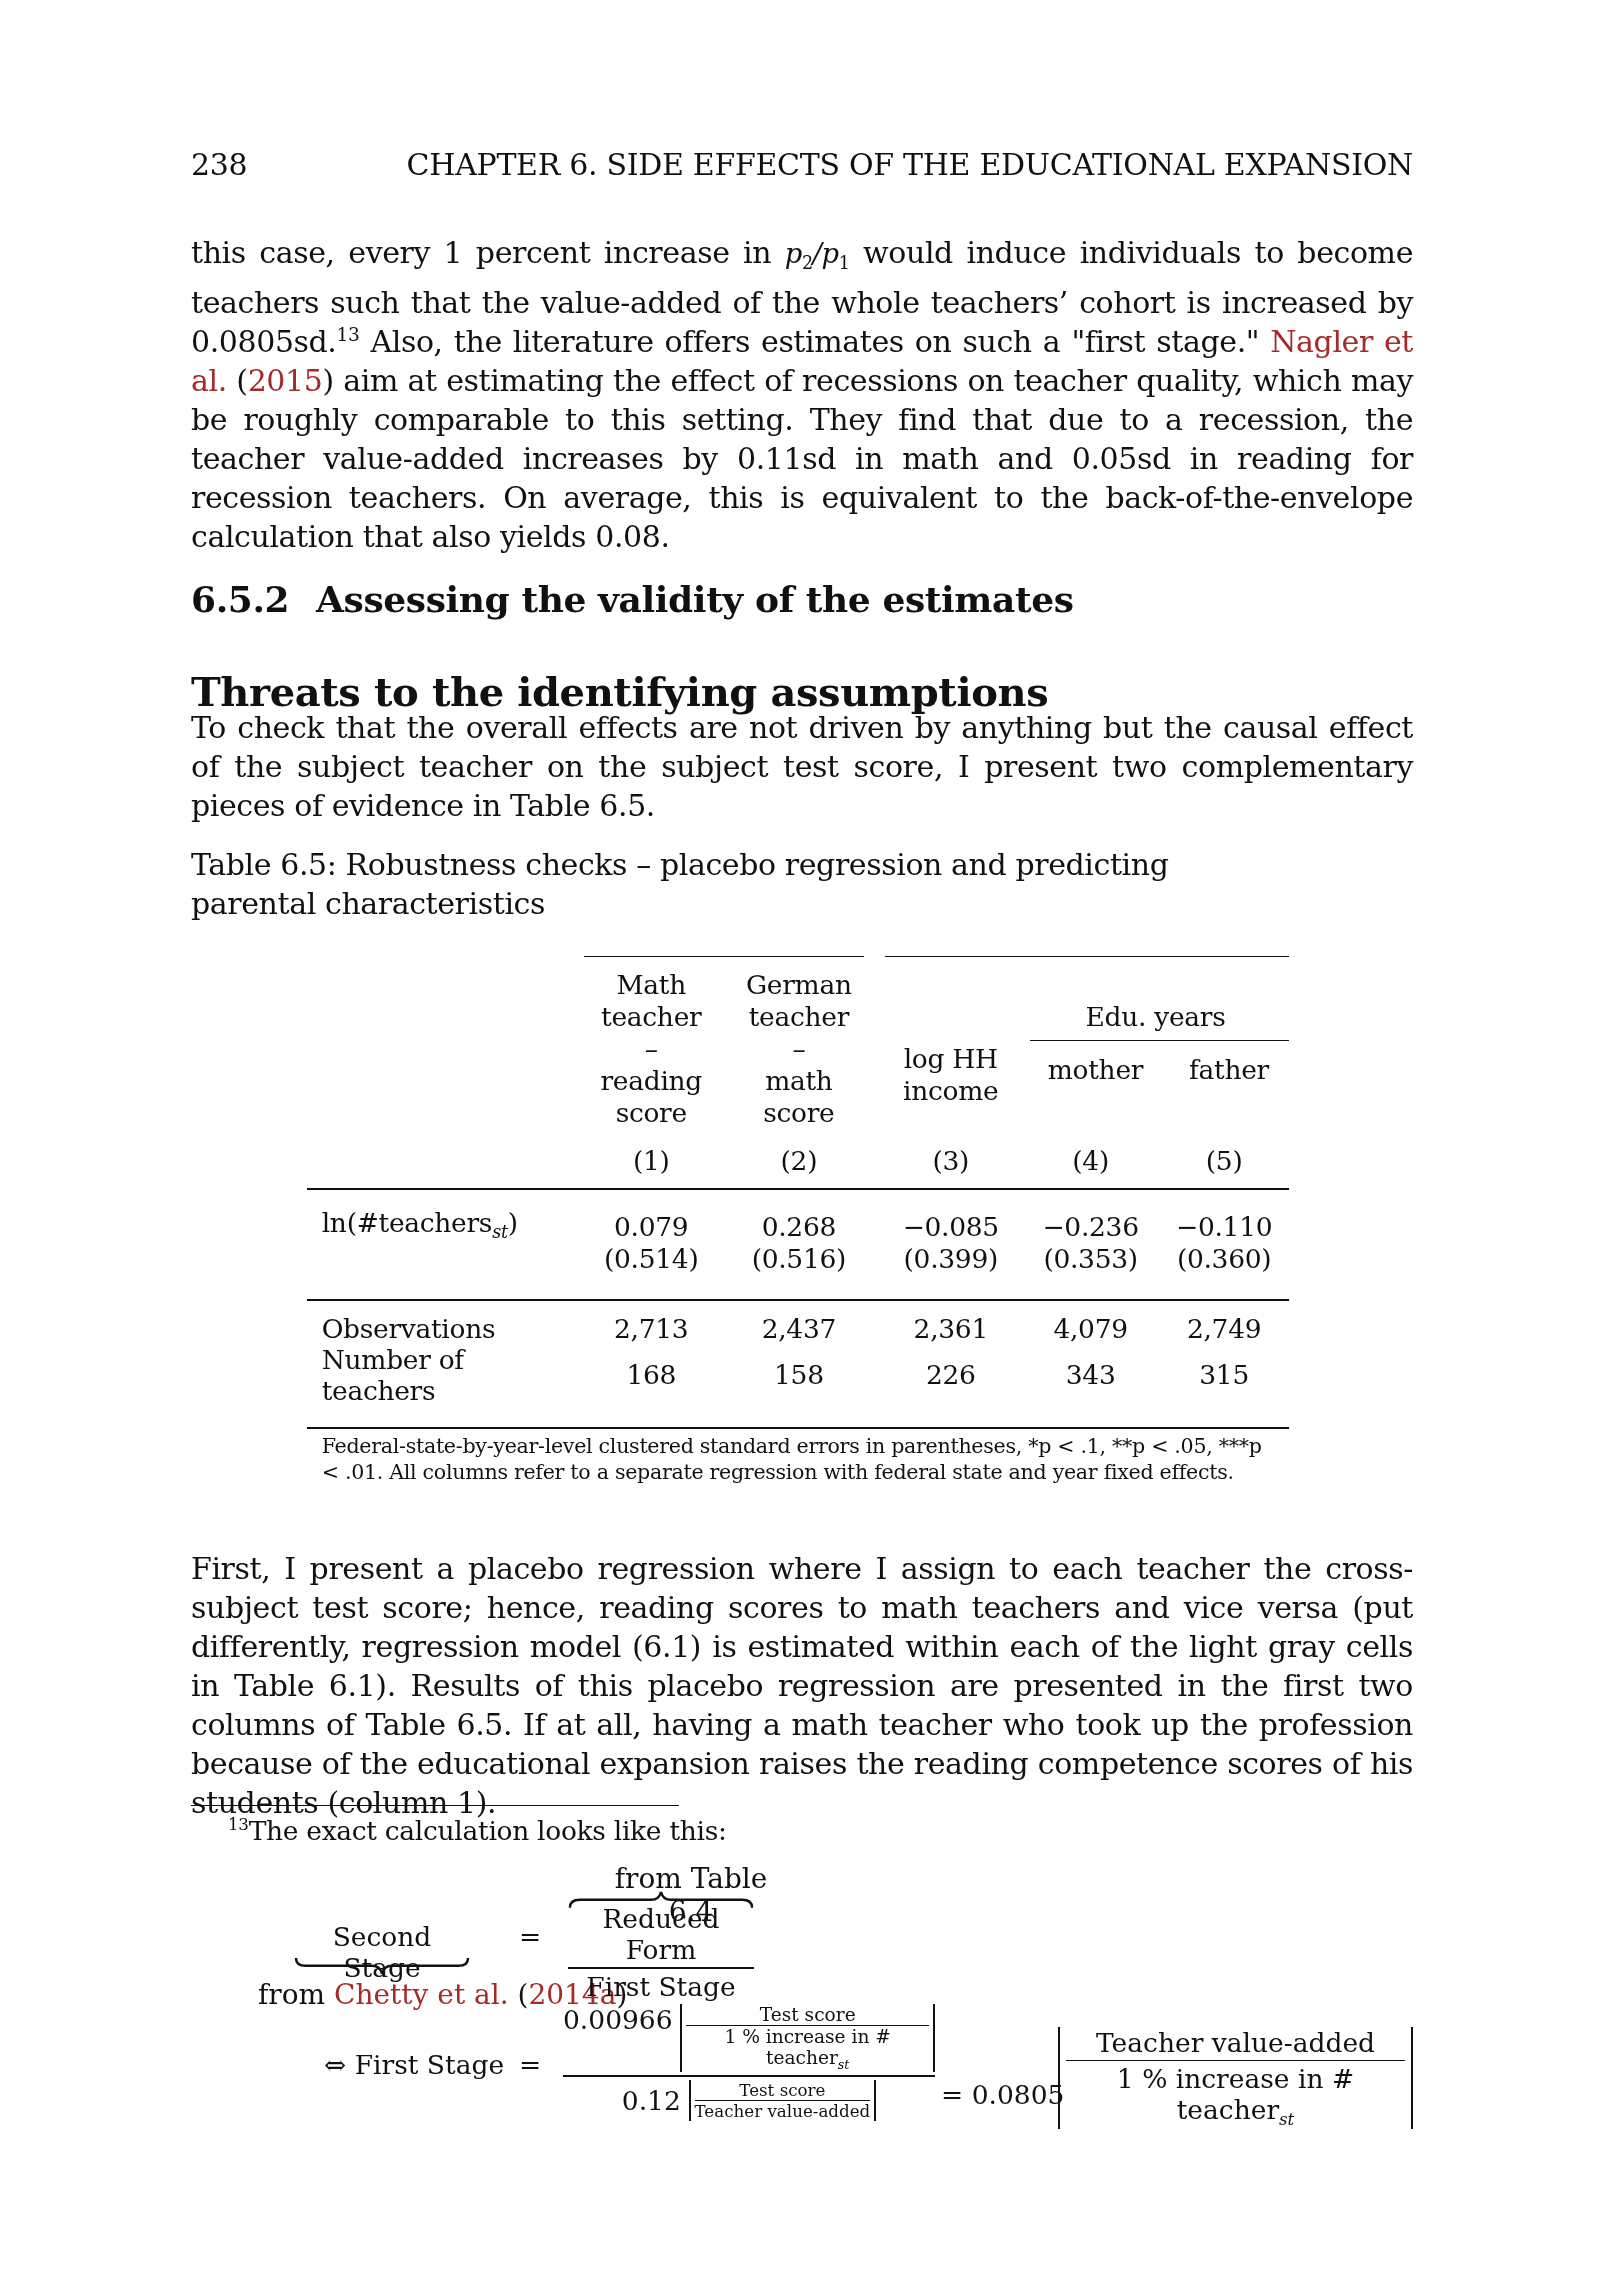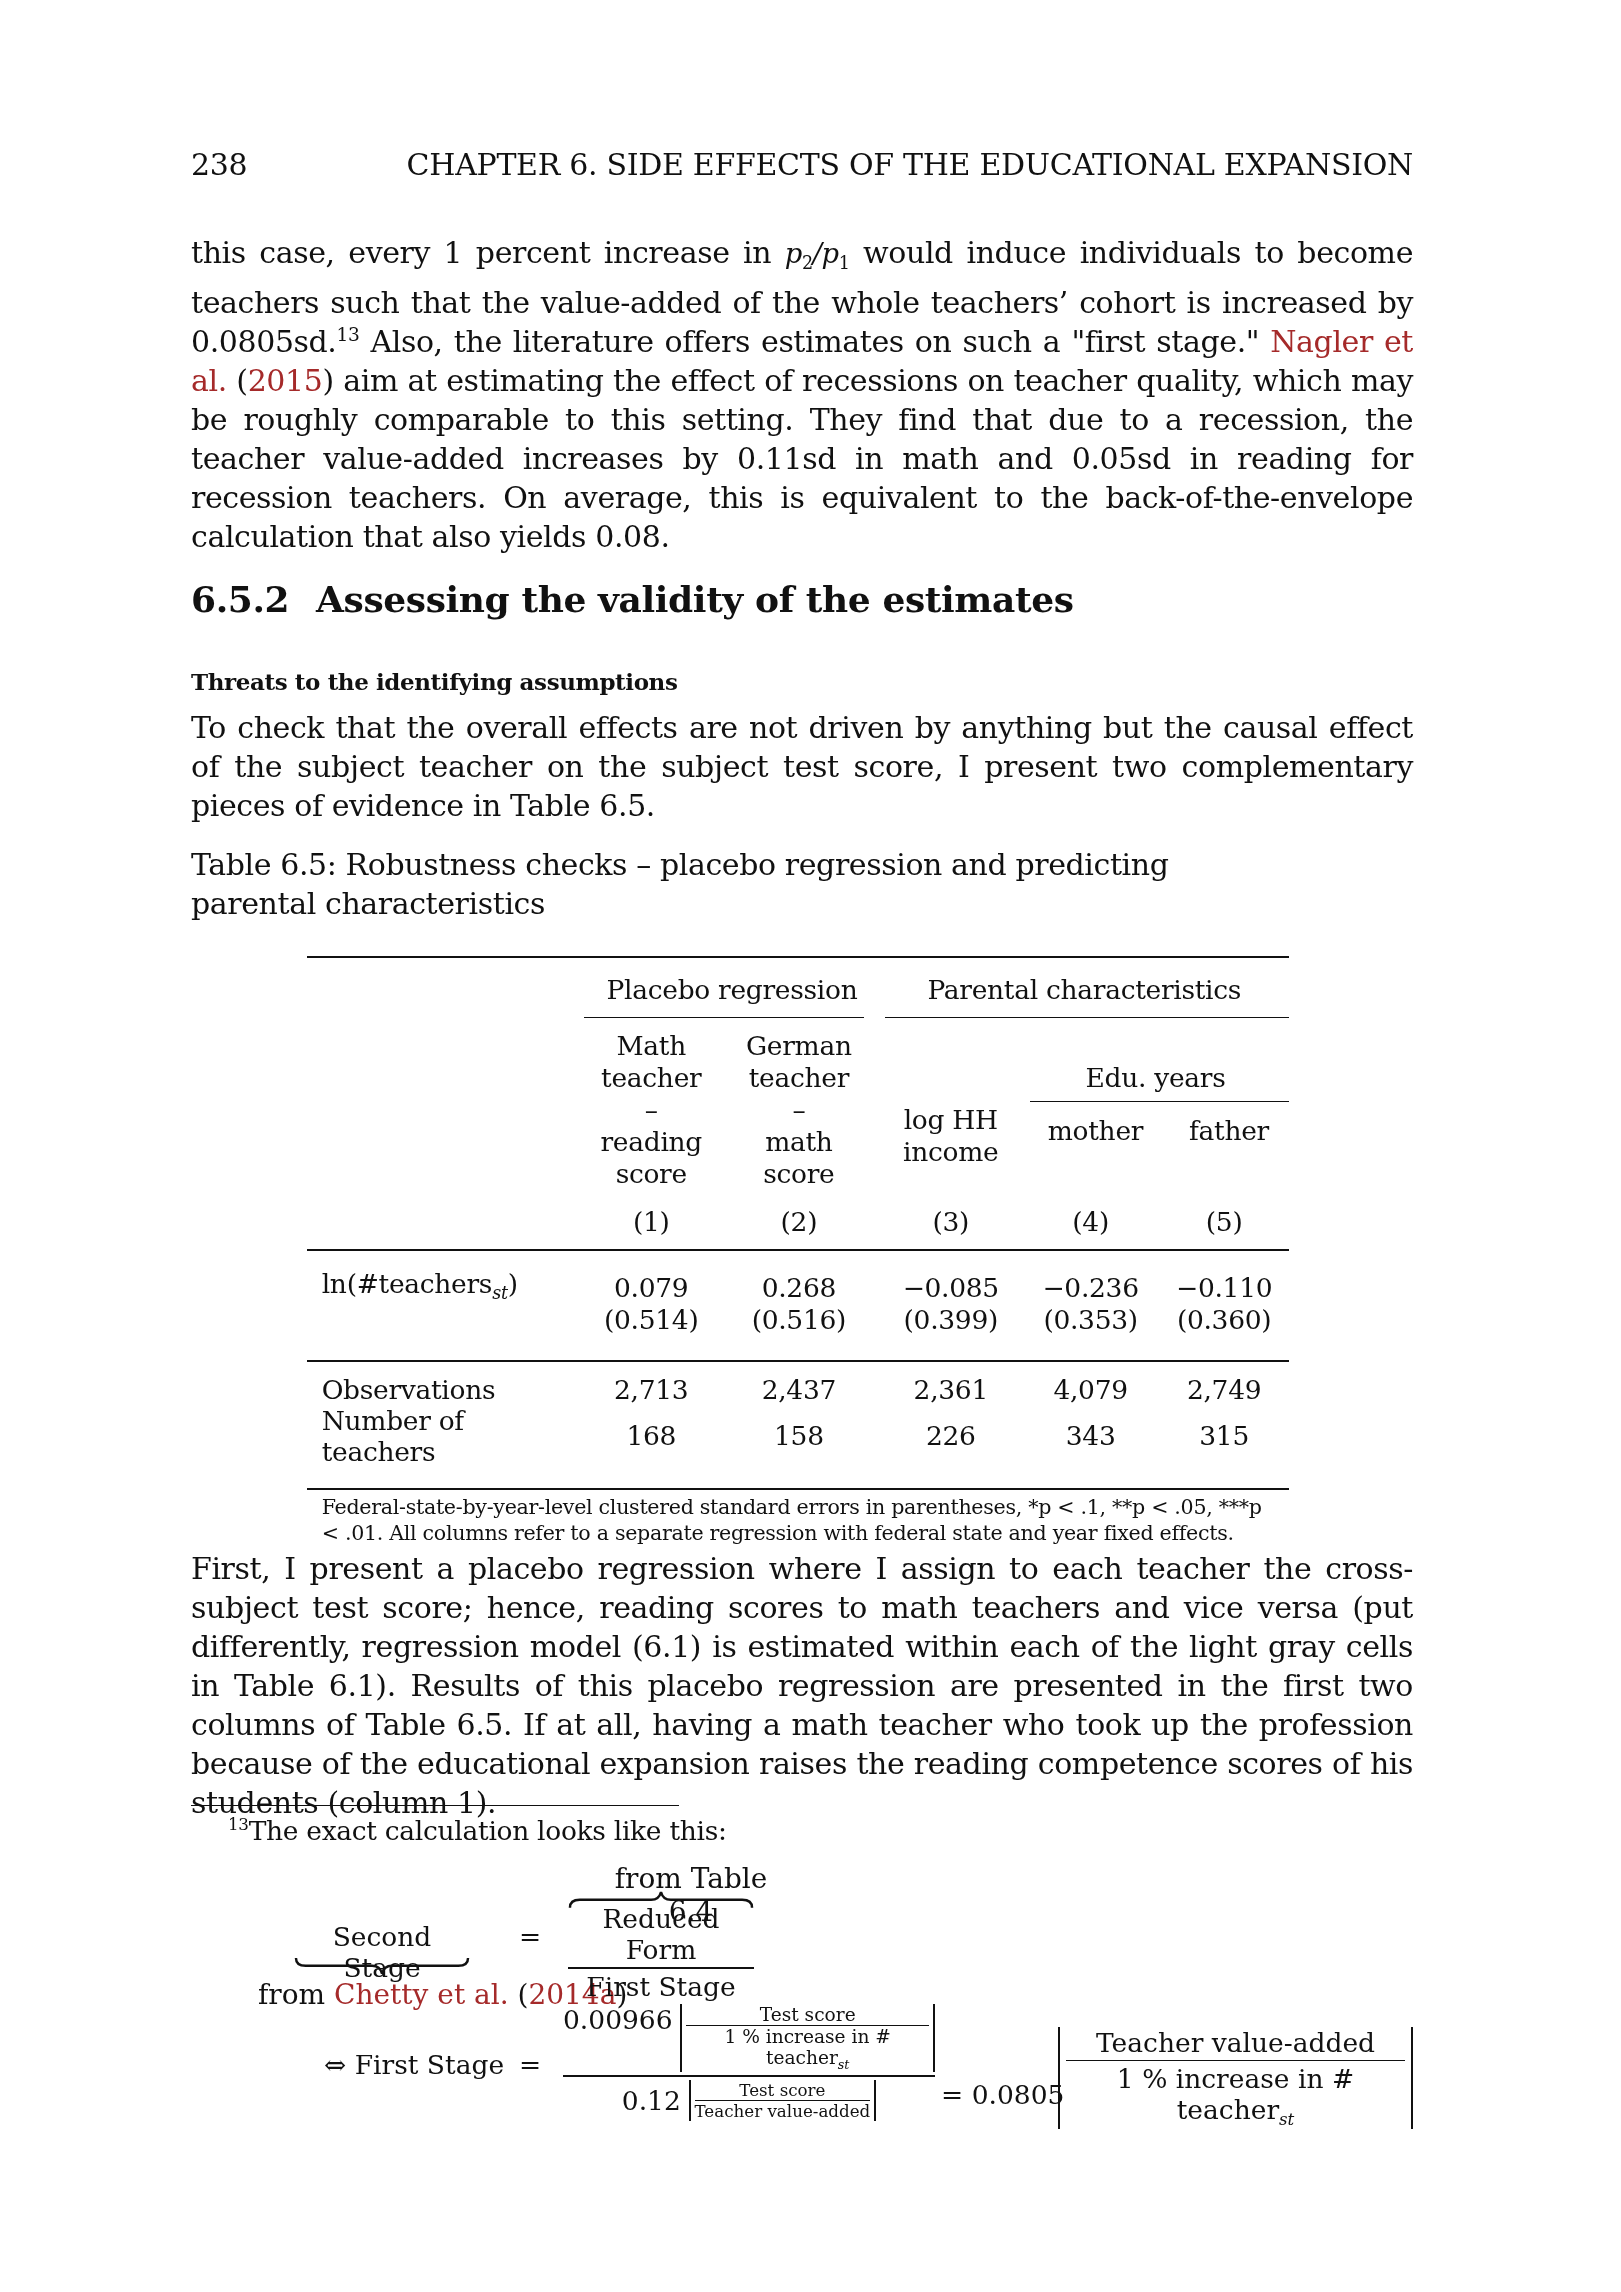--- a/index.html
+++ b/index.html
@@ -7,21 +7,21 @@
   .page { position:absolute; left:191px; top:0; width:1222px; }
   .run-head { position:absolute; top:147px; left:0; width:1222px; font-size:30px; display:flex; justify-content:space-between; letter-spacing:-0.3px; }
   .body-text { font-size:30px; line-height:39px; text-align:justify; letter-spacing:-0.4px; }
   .p1 { position:absolute; top:233px; left:0; width:1222px; }
   .link { color:#a52a2a; }
   .sup { font-size:18.6px; vertical-align:super; line-height:0; }
   .frac-inline { font-style:italic; font-size:27.4px; }
   .frac-inline sub { font-size:17.6px; font-style:normal; }
   .h-section { position:absolute; top:578px; left:0; font-size:36px; font-weight:bold; letter-spacing:-0.4px; }
   .h-section .num { display:inline-block; width:125px; }
-  .h-sub { position:absolute; top:668px; left:0; font-size:23px; font-weight:bold; letter-spacing:-0.4px; }
+  .h-sub { position:absolute; top:668px; left:0; font-size:40px; font-weight:bold; letter-spacing:-0.4px; }
   .p2 { position:absolute; top:708px; left:0; width:1222px; }
   .caption { position:absolute; top:845px; left:0; width:1078px; font-size:30px; line-height:39px; letter-spacing:-0.4px; }
   .table-wrap { position:absolute; top:956px; left:116px; width:982px; }
   table.rt { border-collapse:collapse; width:982px; font-size:26.5px; letter-spacing:-0.3px; }
   table.rt td { padding:0; text-align:center; vertical-align:middle; }
   .rule-top { border-top:2.9px solid #111; }
   .rule-mid { border-top:2px solid #111; }
   .cm { border-bottom:1.5px solid #111; }
   .lbl { text-align:left !important; padding-left:14.7px !important; }
   .notes { font-size:20.6px; line-height:26.5px; letter-spacing:-0.3px; padding:3.9px 14.7px 0 14.7px; border-top:2px solid #111; }
@@ -61,29 +61,20 @@
     <table class="rt">
       <colgroup>
         <col style="width:284px">
           <col style="width:137px">
           <col style="width:167px">
           <col style="width:147px">
           <col style="width:127px">
           <col style="width:120px">
       </colgroup>
       <tbody>
-          <tr class="rule-top">
-        <td style="height:59px"></td>
-        <td colspan="2" style="padding-top:3.9px;">
-              <div>Placebo regression</div>
-            </td>
-        <td colspan="3" style="padding-top:3.9px;">
-              <div>Parental characteristics</div>
-            </td>
-      </tr>
       <tr>
         <td></td>
         <td colspan="2" style="padding-right:15.7px;">
               <div class="cm"></div>
             </td>
         <td colspan="3" style="padding-left:5.9px;">
               <div class="cm"></div>
             </td>
       </tr>
       <tr>

